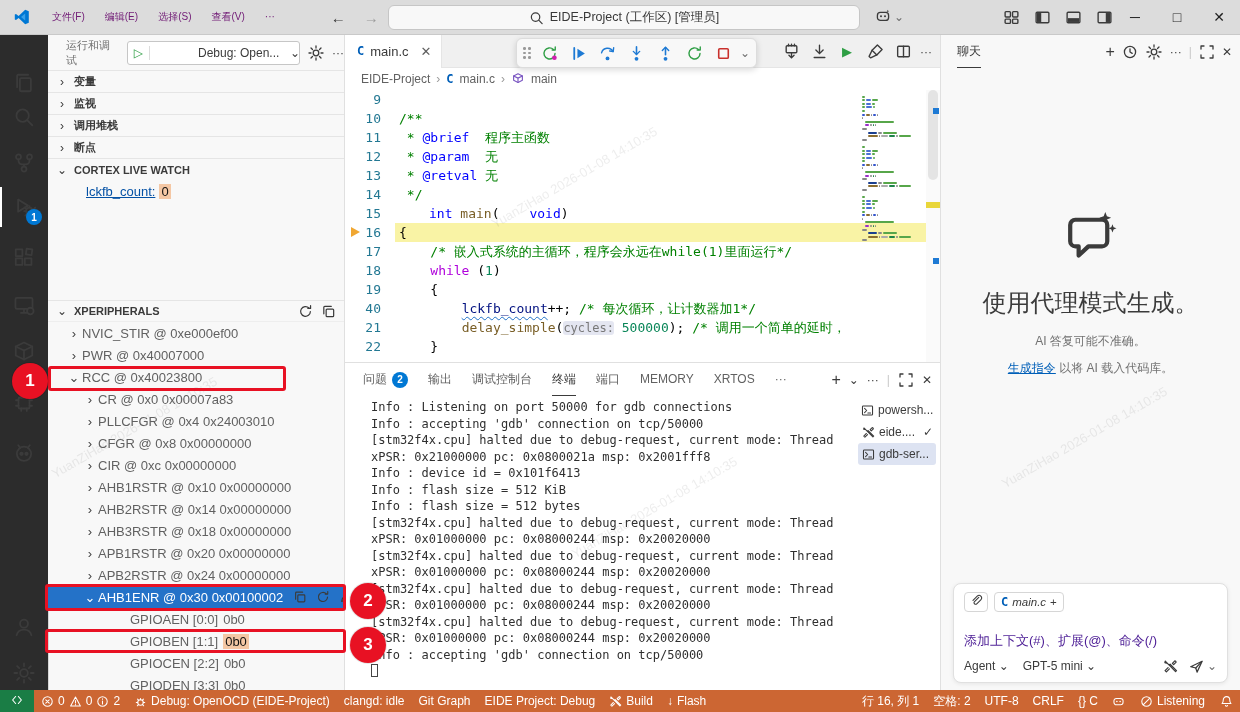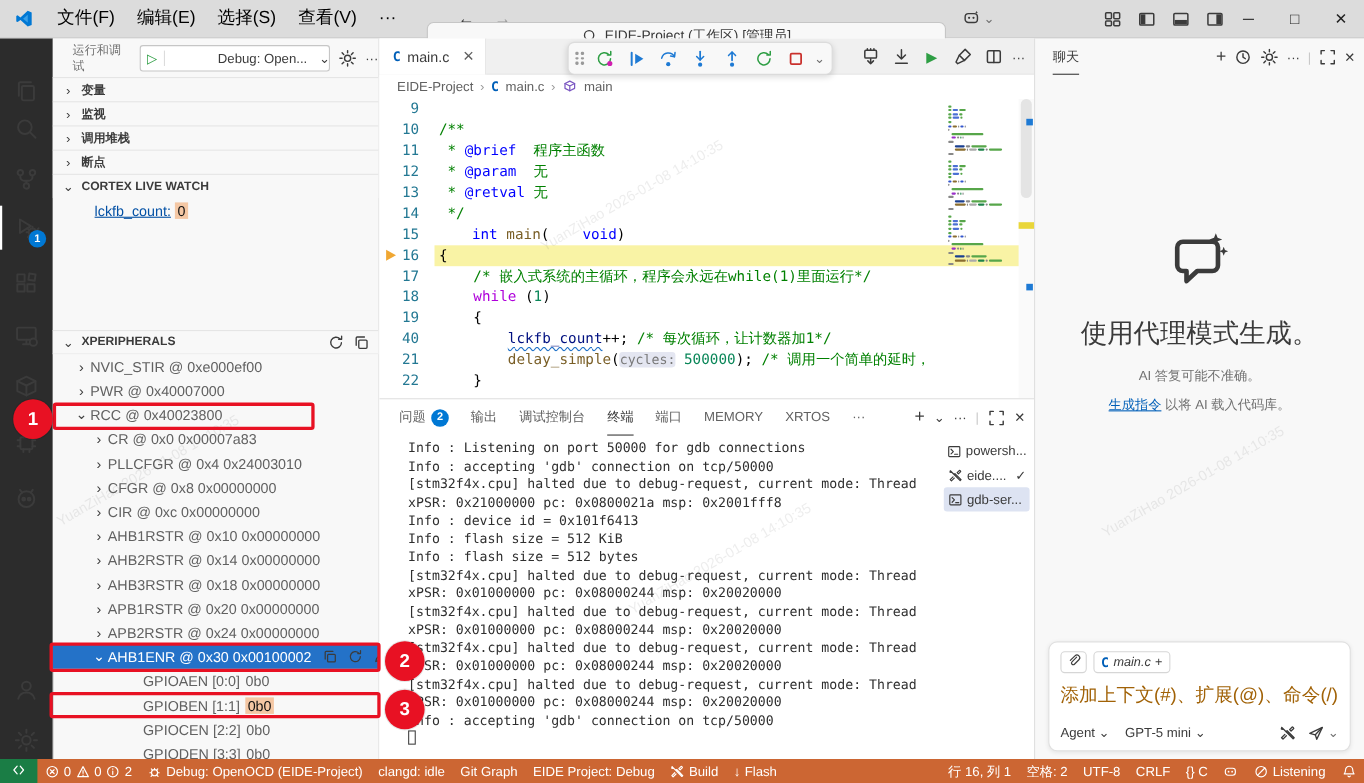--- a/index.html
+++ b/index.html
@@ -6,24 +6,24 @@
   html,body { width:1240px; height:712px; overflow:hidden; }
   body { font-family:"Liberation Sans","DejaVu Sans",sans-serif; font-size:12px; color:#3b3b3b; }
   #app { position:relative; width:1240px; height:712px; background:#fff; overflow:hidden; }
 
   .ic svg { width:16px; height:16px; display:block; }
   .ic { display:inline-flex; align-items:center; justify-content:center; width:22px; height:22px; color:#3b3b3b; }
 
   
   .titlebar { position:absolute; left:0; top:0; width:1240px; height:35px; background:#dcdcdc; display:flex; align-items:center; border-bottom:1px solid #c9c9c9; }
   .logo { width:20px; height:20px; margin:0 10px 0 12px; }
-  .menu-item { padding:0 10px; height:24px; line-height:24px; border-radius:5px; color:#000000; font-size:16px; }
+  .menu-item { padding:0 10px; height:24px; line-height:24px; border-radius:5px; color:#701a75; font-size:10px; }
   .nav-arrows { margin-left:46px; display:flex; gap:18px; color:#3b3b3b; font-size:15px; }
   .nav-arrows .dim { color:#9a9a9a; }
-  .searchbox { position:absolute; left:388px; top:20px; width:472px; height:25px; background:#f8f8f8; border:1px solid #c6c6c6; border-radius:6px; display:flex; align-items:center; justify-content:center; gap:6px; color:#383838; font-size:12.5px; }
+  .searchbox { position:absolute; left:388px; top:5px; width:472px; height:25px; background:#f8f8f8; border:1px solid #c6c6c6; border-radius:6px; display:flex; align-items:center; justify-content:center; gap:6px; color:#383838; font-size:12.5px; }
   .copilot-group { position:absolute; left:872px; top:6px; display:flex; align-items:center; color:#1f1f1f; }
   .layout-icons { position:absolute; left:1000px; top:6px; display:flex; gap:9px; }
   .layout-icons .ic svg { width:17px; height:17px; }
   .win-controls { position:absolute; right:0; top:0; height:34px; display:flex; }
   .win-btn { width:42px; height:34px; display:flex; align-items:center; justify-content:center; font-size:14px; color:#1f1f1f; }
 
   
   .activitybar { position:absolute; left:0; top:35px; width:48px; height:655px; background:#2c2c2c; }
   .act-item { position:absolute; left:0; width:48px; height:40px; display:flex; align-items:center; justify-content:center; color:#9d9d9d; }
   .act-item svg { width:24px; height:24px; }
@@ -122,21 +122,21 @@
   .chat-title { font-size:24px; color:#3b3b3b; margin-bottom:14px; }
   .chat-sub { font-size:12px; color:#717171; margin-bottom:10px; }
   .chat-linkline { font-size:12px; color:#717171; }
   .chat-link { color:#005fb8; text-decoration:underline; }
   .chat-input { position:absolute; left:12px; right:12px; top:548px; height:100px; background:#ffffff; border:1px solid #e0e0e0; border-radius:8px; box-shadow:0 1px 4px rgba(0,0,0,.08); padding:8px 10px; }
   .chip-row { display:flex; align-items:center; gap:6px; }
   .attach-btn { width:24px; height:20px; border:1px solid #d6d6d6; border-radius:4px; display:flex; align-items:center; justify-content:center; color:#3b3b3b; }
   .attach-btn svg { width:13px; height:13px; }
   .ctx-chip { display:flex; align-items:center; gap:4px; height:20px; border:1px solid #d6d6d6; border-radius:4px; padding:0 6px; font-size:11.5px; color:#3b3b3b; }
   .ctx-chip .fname { font-style:italic; }
-  .chat-ph { margin-top:8px; font-size:17px; color:#a16207; }
+  .chat-ph { margin-top:20px; font-size:13px; color:#4c1d95; }
   .chat-bottomrow { position:absolute; left:10px; right:10px; bottom:8px; display:flex; align-items:center; gap:14px; font-size:12px; color:#3b3b3b; }
   .chat-bottomrow .right { margin-left:auto; display:flex; align-items:center; gap:10px; }
   .chat-bottomrow svg { width:15px; height:15px; }
 
   
   .statusbar { position:absolute; left:0; top:690px; width:1240px; height:22px; background:#cc6633; color:#ffffff; display:flex; align-items:center; font-size:12px; }
   .remote-ind { width:34px; height:22px; background:#1a7d45; display:flex; align-items:center; justify-content:center; }
   .remote-ind svg { width:14px; height:14px; }
   .sb-item { display:flex; align-items:center; gap:4px; padding:0 7px; height:22px; white-space:nowrap; }
   .sb-item svg { width:13px; height:13px; }

